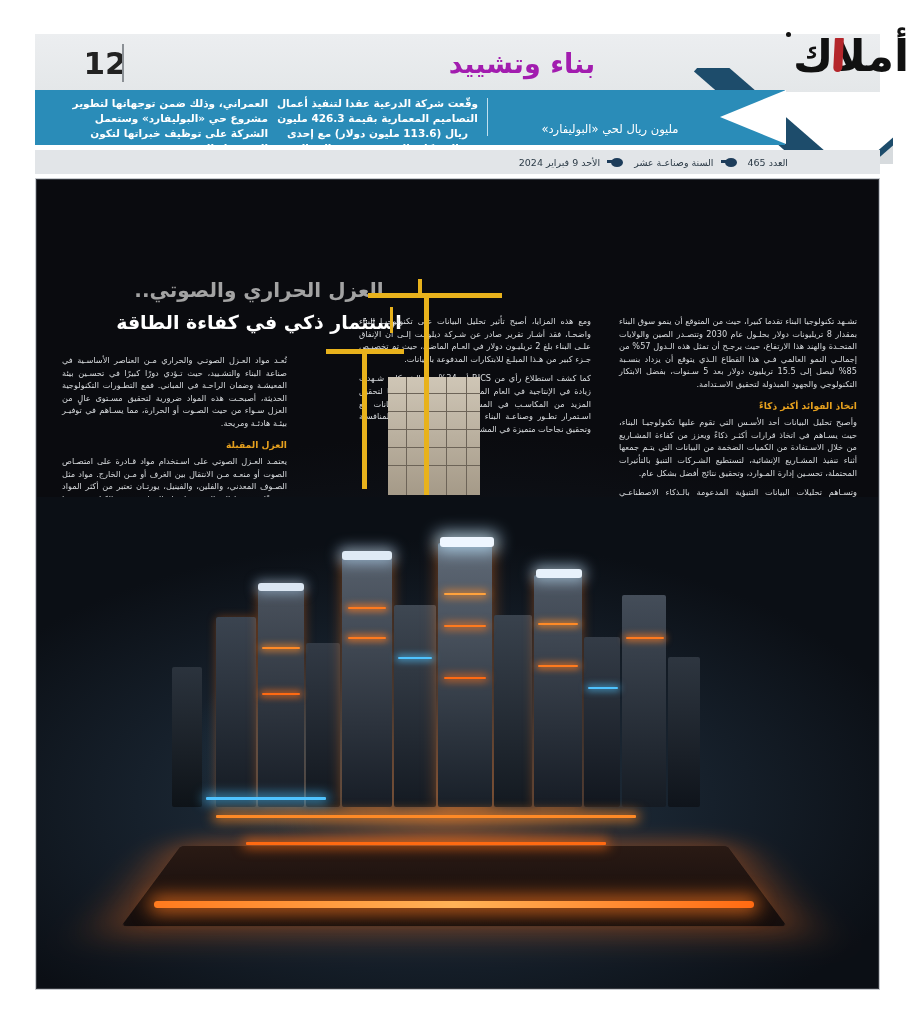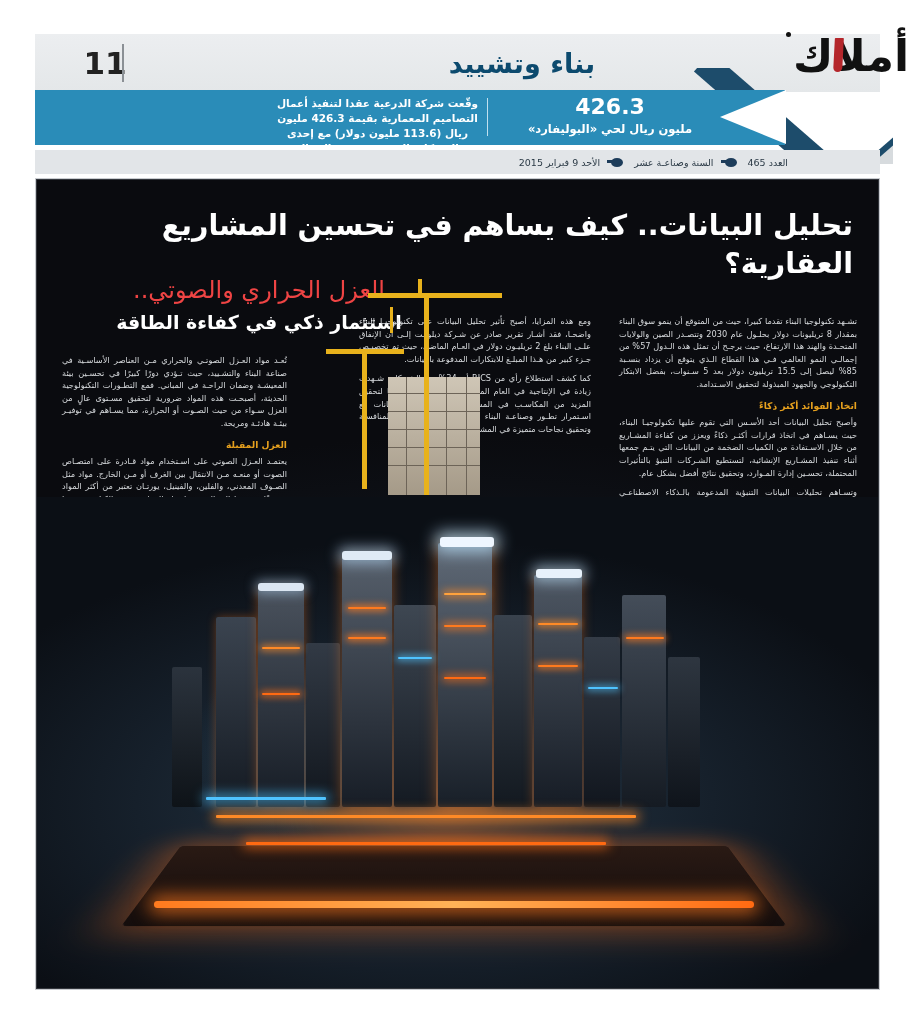--- a/index.html
+++ b/index.html
@@ -14,21 +14,21 @@
   .masthead{ position:absolute; left:0; top:34px; width:917px; height:60px; }
   .mh-band-lite{ position:absolute; left:35px; top:0; width:845px; height:58px;
      background:linear-gradient(180deg,#eceef0 0%, #e4e7e9 100%); }
 
   .pagenum{ position:absolute; left:50px; top:6px; width:110px; height:46px;
      font-size:31px; font-weight:bold; color:#222; text-align:center; line-height:46px;
      letter-spacing:0px; font-family:"DejaVu Sans",sans-serif; }
   .pagenum-rule{ position:absolute; left:122px; top:10px; width:2px; height:38px; background:#8b9095; }
 
   .section-title{ position:absolute; right:230px; top:6px; width:330px; height:48px;
-     text-align:center; font-size:27px; font-weight:bold; color:#0c4a6e; line-height:48px; }
+     text-align:center; font-size:27px; font-weight:bold; color:#a21caf; line-height:48px; }
 
   
   .logo-wrap{ position:absolute; right:0px; top:-4px; width:260px; height:120px; }
   .logo-text{ position:absolute; right:8px; top:0px; font-size:44px; font-weight:bold;
      color:#111; letter-spacing:-1px; line-height:52px; direction:rtl; }
   .logo-accent{ position:absolute; right:74px; top:8px; width:9px; height:34px;
      background:#b4262b; border-radius:1px 1px 6px 6px; transform:skewX(-3deg); }
   .logo-dot{ position:absolute; right:126px; top:2px; width:5px; height:5px;
      border-radius:50%; background:#111; }
 
@@ -40,21 +40,21 @@
 
   
   .teaser{ position:absolute; left:35px; top:90px; width:845px; height:58px; }
   .teaser-blue{ position:absolute; left:0; top:0; width:750px; height:55px; background:#2a8cb8; }
   .teaser-arrow{ position:absolute; left:685px; top:0; width:0; height:0;
      border-top:27.5px solid transparent; border-bottom:27.5px solid transparent;
      border-right:66px solid #ffffff; }
   .teaser-num{ position:absolute; right:160px; top:4px; width:220px; text-align:center;
      color:#fff; font-size:22px; font-weight:bold; }
   .teaser-numsub{ position:absolute; right:150px; top:32px; width:240px; text-align:center;
-     color:#fff; font-size:11.5px; font-weight:bold; }
+     color:#fff; font-size:11.5px; font-weight:normal; }
   .teaser-div{ position:absolute; right:392px; top:8px; width:1px; height:38px; background:#bfe0ef; }
   .teaser-body{ position:absolute; right:400px; top:6px; width:205px; color:#fff;
      font-size:10.5px; line-height:15px; text-align:center; font-weight:bold; }
   .teaser-body2{ position:absolute; right:612px; top:6px; width:200px; color:#fff;
      font-size:10.5px; line-height:15px; text-align:right; font-weight:bold; }
 
   
   .dateline{ position:absolute; left:35px; top:150px; width:845px; height:24px;
      background:#e2e5e8; }
   .dl-inner{ position:absolute; right:92px; top:4px; height:16px;
@@ -82,21 +82,21 @@
   .byline{ position:absolute; right:40px; top:84px; width:385px; height:24px; }
   .byline-txt{ position:absolute; right:0; top:0; width:385px; text-align:center;
      color:#e9e9e9; font-size:11.5px; font-weight:bold; }
   .byline-rule{ position:absolute; right:8px; top:21px; width:368px; height:1.3px;
      background:#cfcfcf; }
   .byline-circ{ position:absolute; left:-2px; top:16px; width:10px; height:10px;
      border:1.7px solid #ffffff; border-radius:50%; background:#0c0d11; }
 
   
   .deck{ position:absolute; right:455px; top:96px; width:330px; text-align:center; }
-  .deck-1{ color:#ef4444; font-size:24px; font-weight:normal; line-height:31px; }
+  .deck-1{ color:#a3a3a3; font-size:20px; font-weight:bold; line-height:31px; }
   .deck-2{ color:#ffffff; font-size:19px; font-weight:bold; line-height:28px; margin-top:2px; }
 
   
   .col{ position:absolute; color:#d7dadd; font-size:8.2px; line-height:12.6px;
      text-align:justify; direction:rtl; }
   .col p{ margin-bottom:7px; }
   .sub{ color:#e7a11e; font-size:9.2px; font-weight:bold; margin:9px 0 4px 0;
      text-align:right; }
 
   .col-left { right:592px; top:175px; width:225px; }
@@ -139,21 +139,21 @@
 
   
   .bottomstrip{ position:absolute; left:0; top:990px; width:917px; height:34px; background:#fff; }
 </style>
 </head>
 <body>
 
 <div class="masthead">
   <div class="mh-band-lite"></div>
 
-  <div class="pagenum">11</div>
+  <div class="pagenum">12</div>
   <div class="pagenum-rule"></div>
 
   <div class="section-title">بناء وتشييد</div>
 
   <div class="logo-wrap">
     <div class="logo-text">أملاك</div>
     <div class="logo-accent"></div>
     <div class="logo-dot"></div>
   </div>
 
@@ -162,41 +162,40 @@
     <i class="chev-dark" style="left:26px;top:-16px;width:190px;height:26px;transform:rotate(41deg);transform-origin:left top;"></i>
     <i class="chev-dark" style="left:166px;top:106px;width:190px;height:26px;transform:rotate(-41deg);transform-origin:left top;"></i>
     <i class="chev-grey" style="left:150px;top:128px;width:250px;height:16px;transform:rotate(-41deg);transform-origin:left top;"></i>
   </div>
 </div>
 
 <div class="teaser">
   <div class="teaser-blue"></div>
   <div class="teaser-arrow"></div>
 
-  <div class="teaser-num">426.3</div>
   <div class="teaser-numsub">مليون ريال لحي «البوليفارد»</div>
 
   <div class="teaser-div"></div>
   <div class="teaser-body">وقّعت شركة الدرعية عقدا لتنفيذ أعمال التصاميم المعمارية بقيمة 426.3 مليون ريال (113.6 مليون دولار) مع إحدى الشركات المتخصصة في المجال</div>
+  <div class="teaser-body2">العمراني، وذلك ضمن توجهاتها لتطوير مشروع حي «البوليفارد» وستعمل الشركة على توظيف خبراتها لتكون المستشار التصميمي .</div>
 </div>
 
 <div class="dateline">
   <div class="dl-inner">
     <span>العدد 465</span>
     <span class="dl-dot"></span>
     <span>السنة وصناعـة عشر</span>
     <span class="dl-dot"></span>
-    <span>الأحد 9 فبراير 2015</span>
+    <span>الأحد 9 فبراير 2024</span>
   </div>
 </div>
 
 <div class="panel">
   <div class="panel-bg"></div>
 
-  <div class="headline">تحليل البيانات.. كيف يساهم في تحسين المشاريع العقارية؟</div>
 
 
   <div class="deck">
     <div class="deck-1">العزل الحراري والصوتي..</div>
     <div class="deck-2">استثمار ذكي في كفاءة الطاقة</div>
   </div>
 
   <div class="col col-right">
     <p>تشـهد تكنولوجيا البناء تقدما كبيرا، حيث من المتوقع أن ينمو سوق البناء بمقدار 8 تريليونات دولار بحلـول عام 2030 وتتصـدر الصين والولايات المتحـدة والهند هذا الارتفاع، حيث يرجـح أن تمثل هذه الـدول 57% من إجمالـي النمو العالمي فـي هذا القطاع الـذي يتوقع أن يزداد بنسـبة 85% ليصل إلى 15.5 تريليون دولار بعد 5 سـنوات، بفضل الابتكار التكنولوجي والجهود المبذولة لتحقيق الاسـتدامة.</p>
     <div class="sub">اتخاذ الفوائد أكثر ذكاءً</div>

